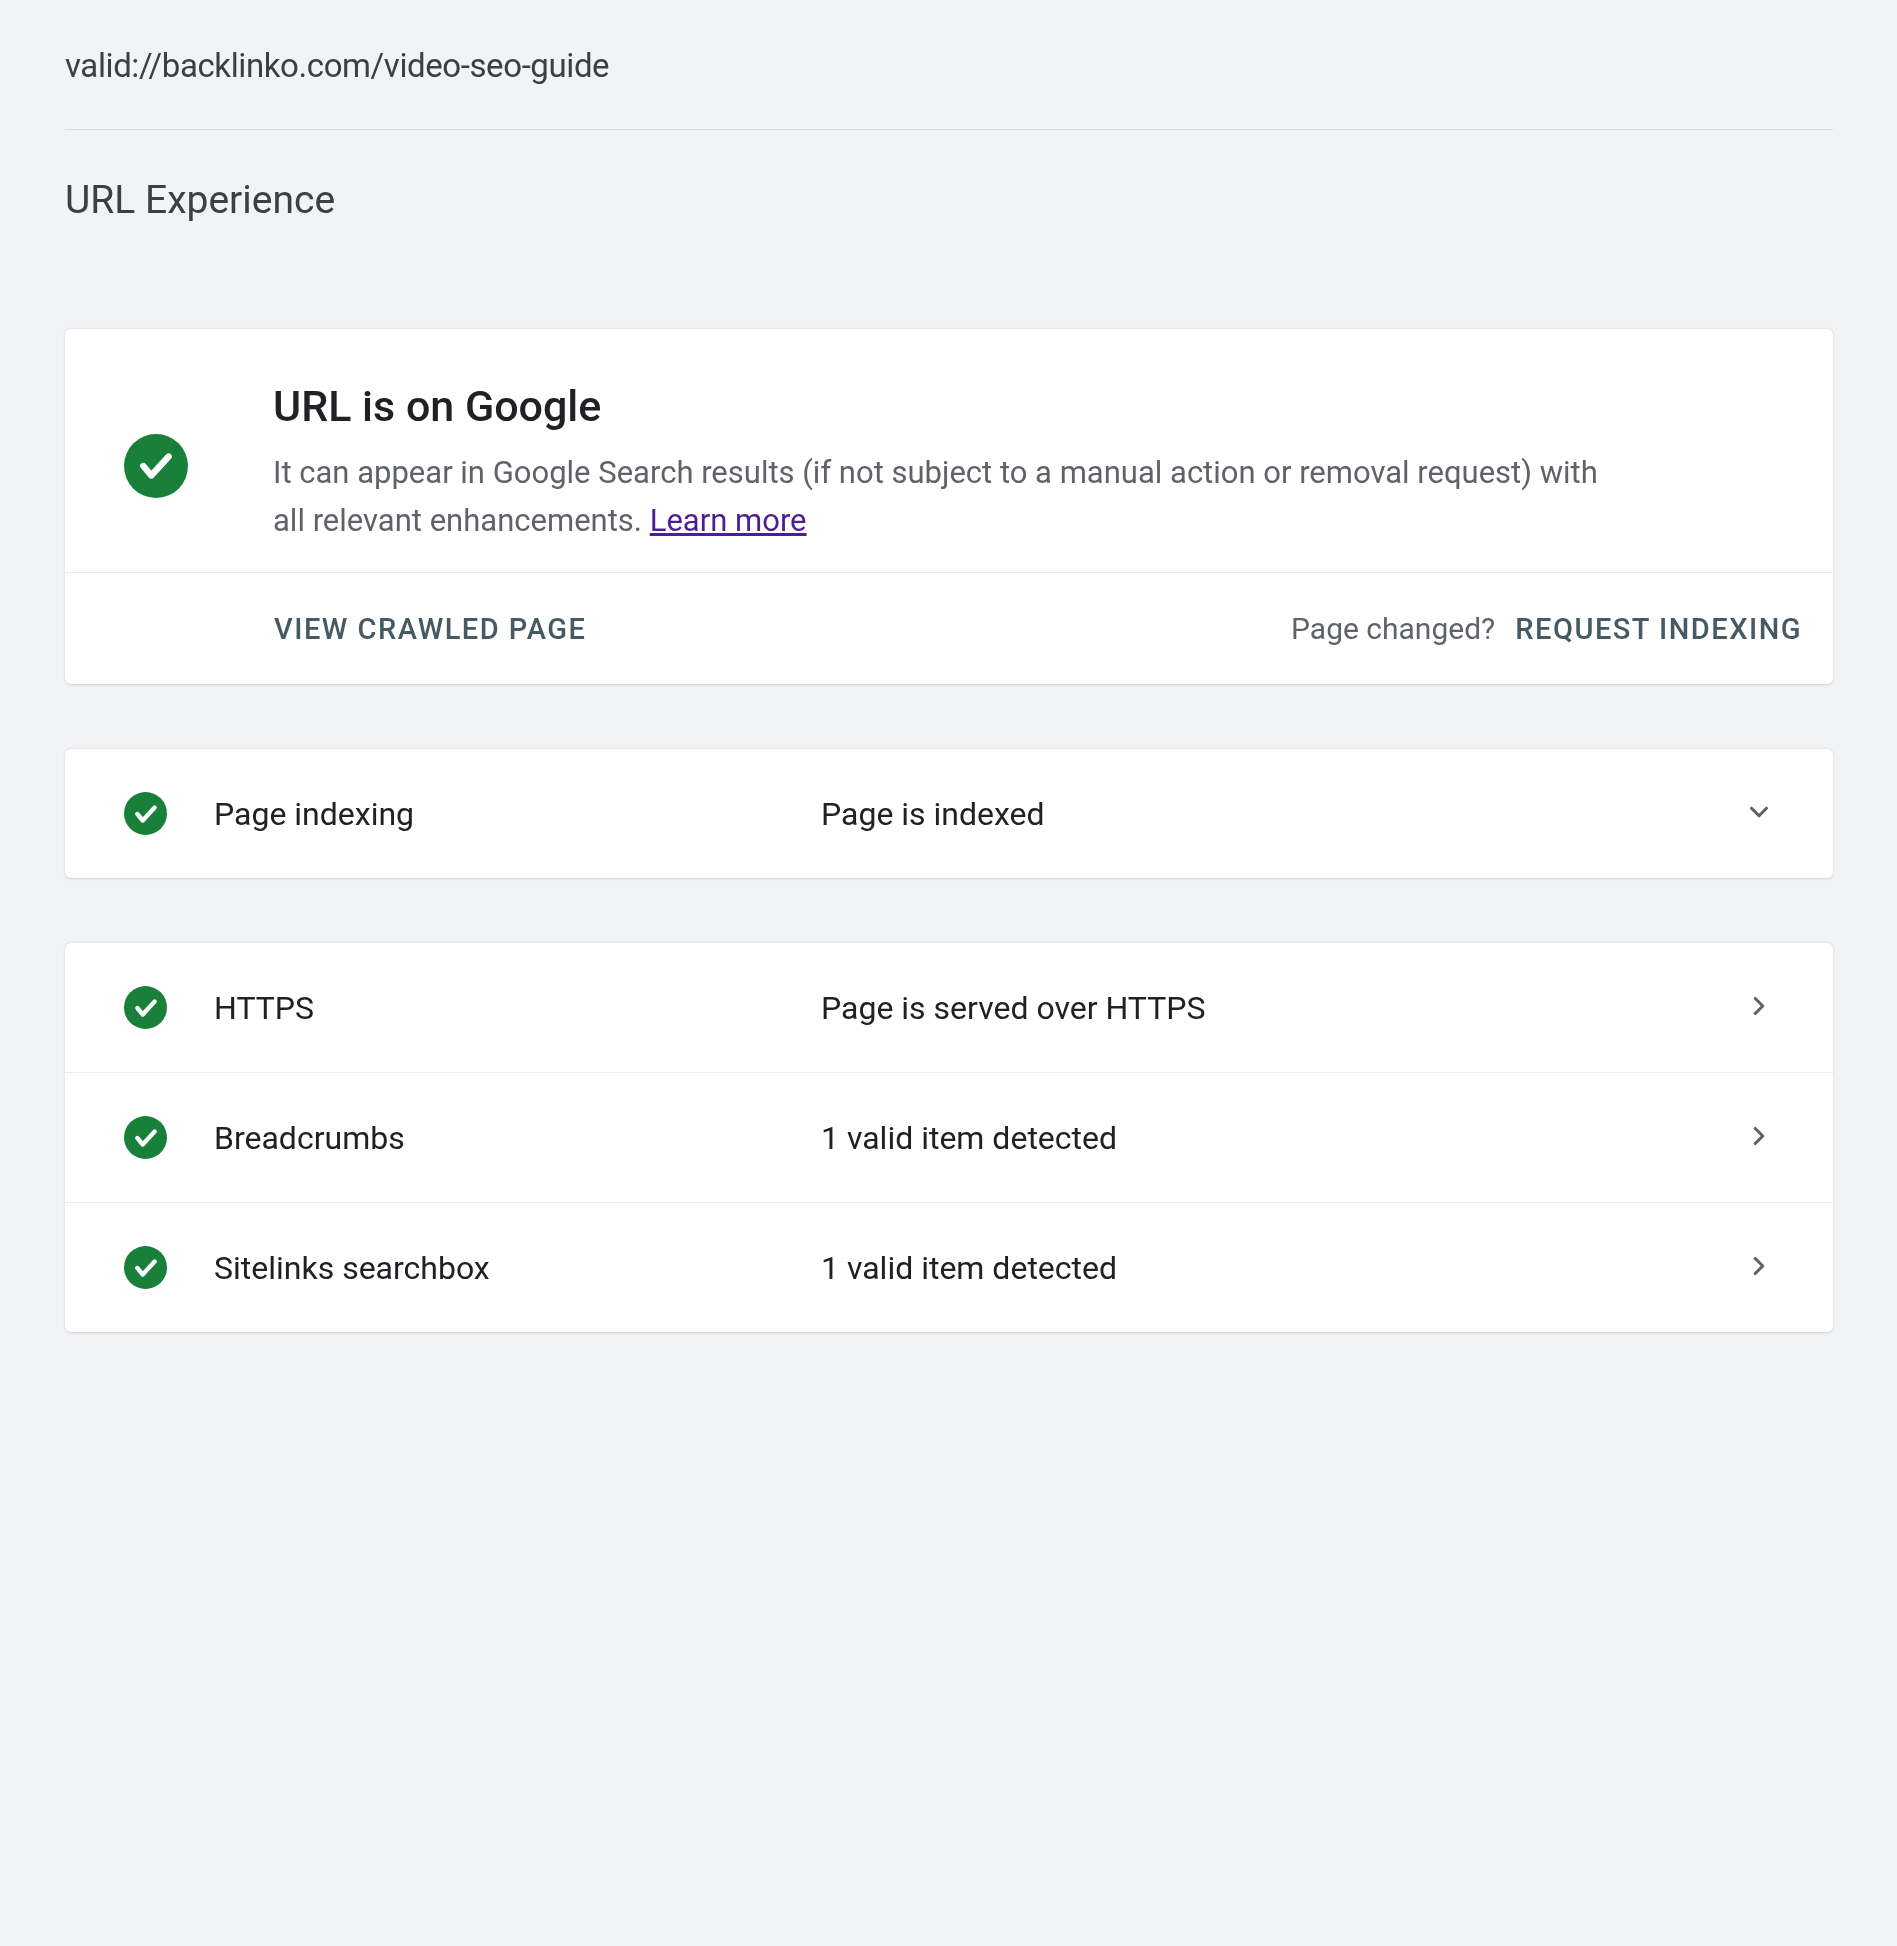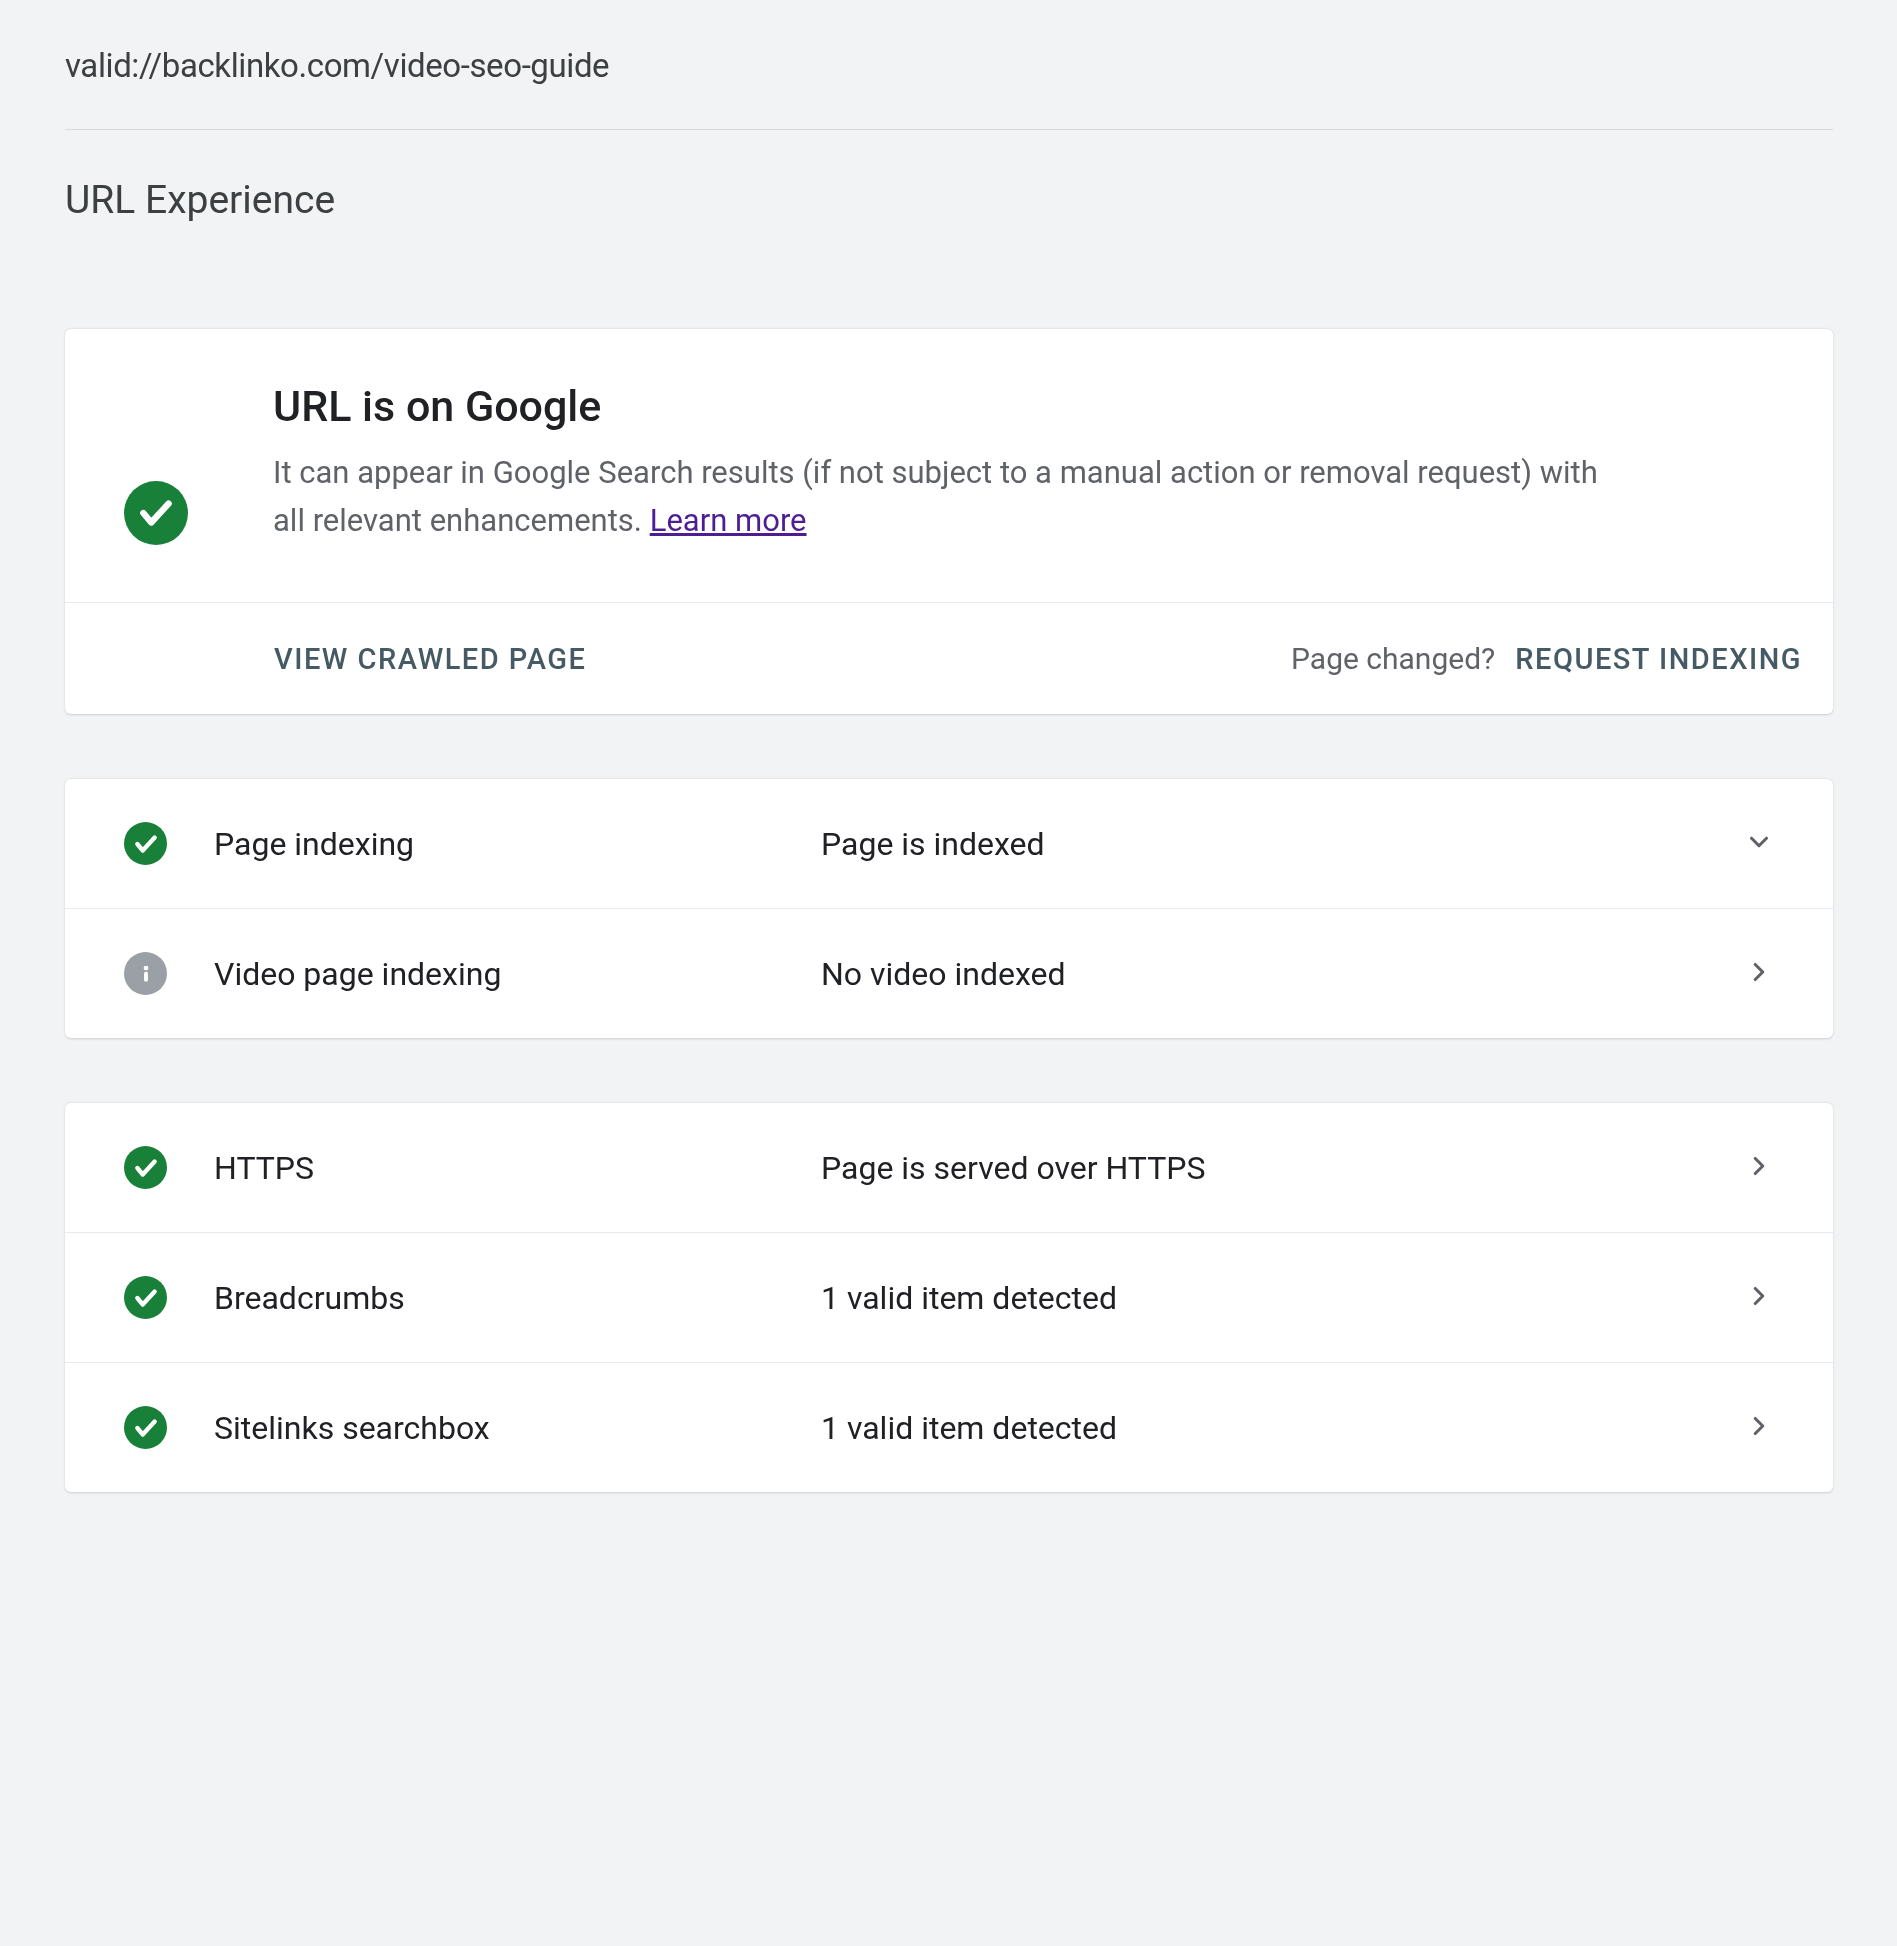--- a/index.html
+++ b/index.html
@@ -45,22 +45,22 @@
     cursor: pointer;
   }
   .card {
     background: #fff;
     border-radius: 6px;
     box-shadow: 0 0.8px 2.3px rgba(60,64,67,.2);
     margin-bottom: 65px;
   }
   .status-main {
     display: flex;
-    align-items: flex-end;
-    padding: 52px 59px 57px 59px;
+    align-items: center;
+    padding: 52px 59px 27px 59px;
     border-bottom: 0.8px solid #e8eaed;
   }
   .check-circle-lg {
     width: 64px;
     height: 64px;
     border-radius: 50%;
     background: #188038;
     display: flex;
     align-items: center;
     justify-content: center;
@@ -188,35 +188,20 @@
           </svg>
       </div>
       <div class="row-label">Page indexing</div>
       <div class="row-value">Page is indexed</div>
       <div class="chevron">
         <svg viewBox="0 0 24 24" fill="none" stroke="currentColor" stroke-width="2.5" stroke-linecap="round" stroke-linejoin="round">
             <polyline points="6 9 12 15 18 9"></polyline>
           </svg>
       </div>
     </div>
-    <div class="list-row">
-      <div class="icon-sm icon-grey">
-        <svg viewBox="0 0 24 24" fill="#fff">
-            <circle cx="12" cy="6.5" r="2.2"></circle>
-            <rect x="10.2" y="10" width="3.6" height="9" rx="1.5"></rect>
-          </svg>
-      </div>
-      <div class="row-label">Video page indexing</div>
-      <div class="row-value">No video indexed</div>
-      <div class="chevron">
-        <svg viewBox="0 0 24 24" fill="none" stroke="currentColor" stroke-width="2.5" stroke-linecap="round" stroke-linejoin="round">
-            <polyline points="9 6 15 12 9 18"></polyline>
-          </svg>
-      </div>
-    </div>
   </div>
 
 
   <div class="card list-card">
     <div class="list-row">
       <div class="icon-sm icon-green">
         <svg viewBox="0 0 24 24" fill="none" stroke="#fff" stroke-width="4" stroke-linecap="round" stroke-linejoin="round">
             <polyline points="4 12 9 18 20 6"></polyline>
           </svg>
       </div>

